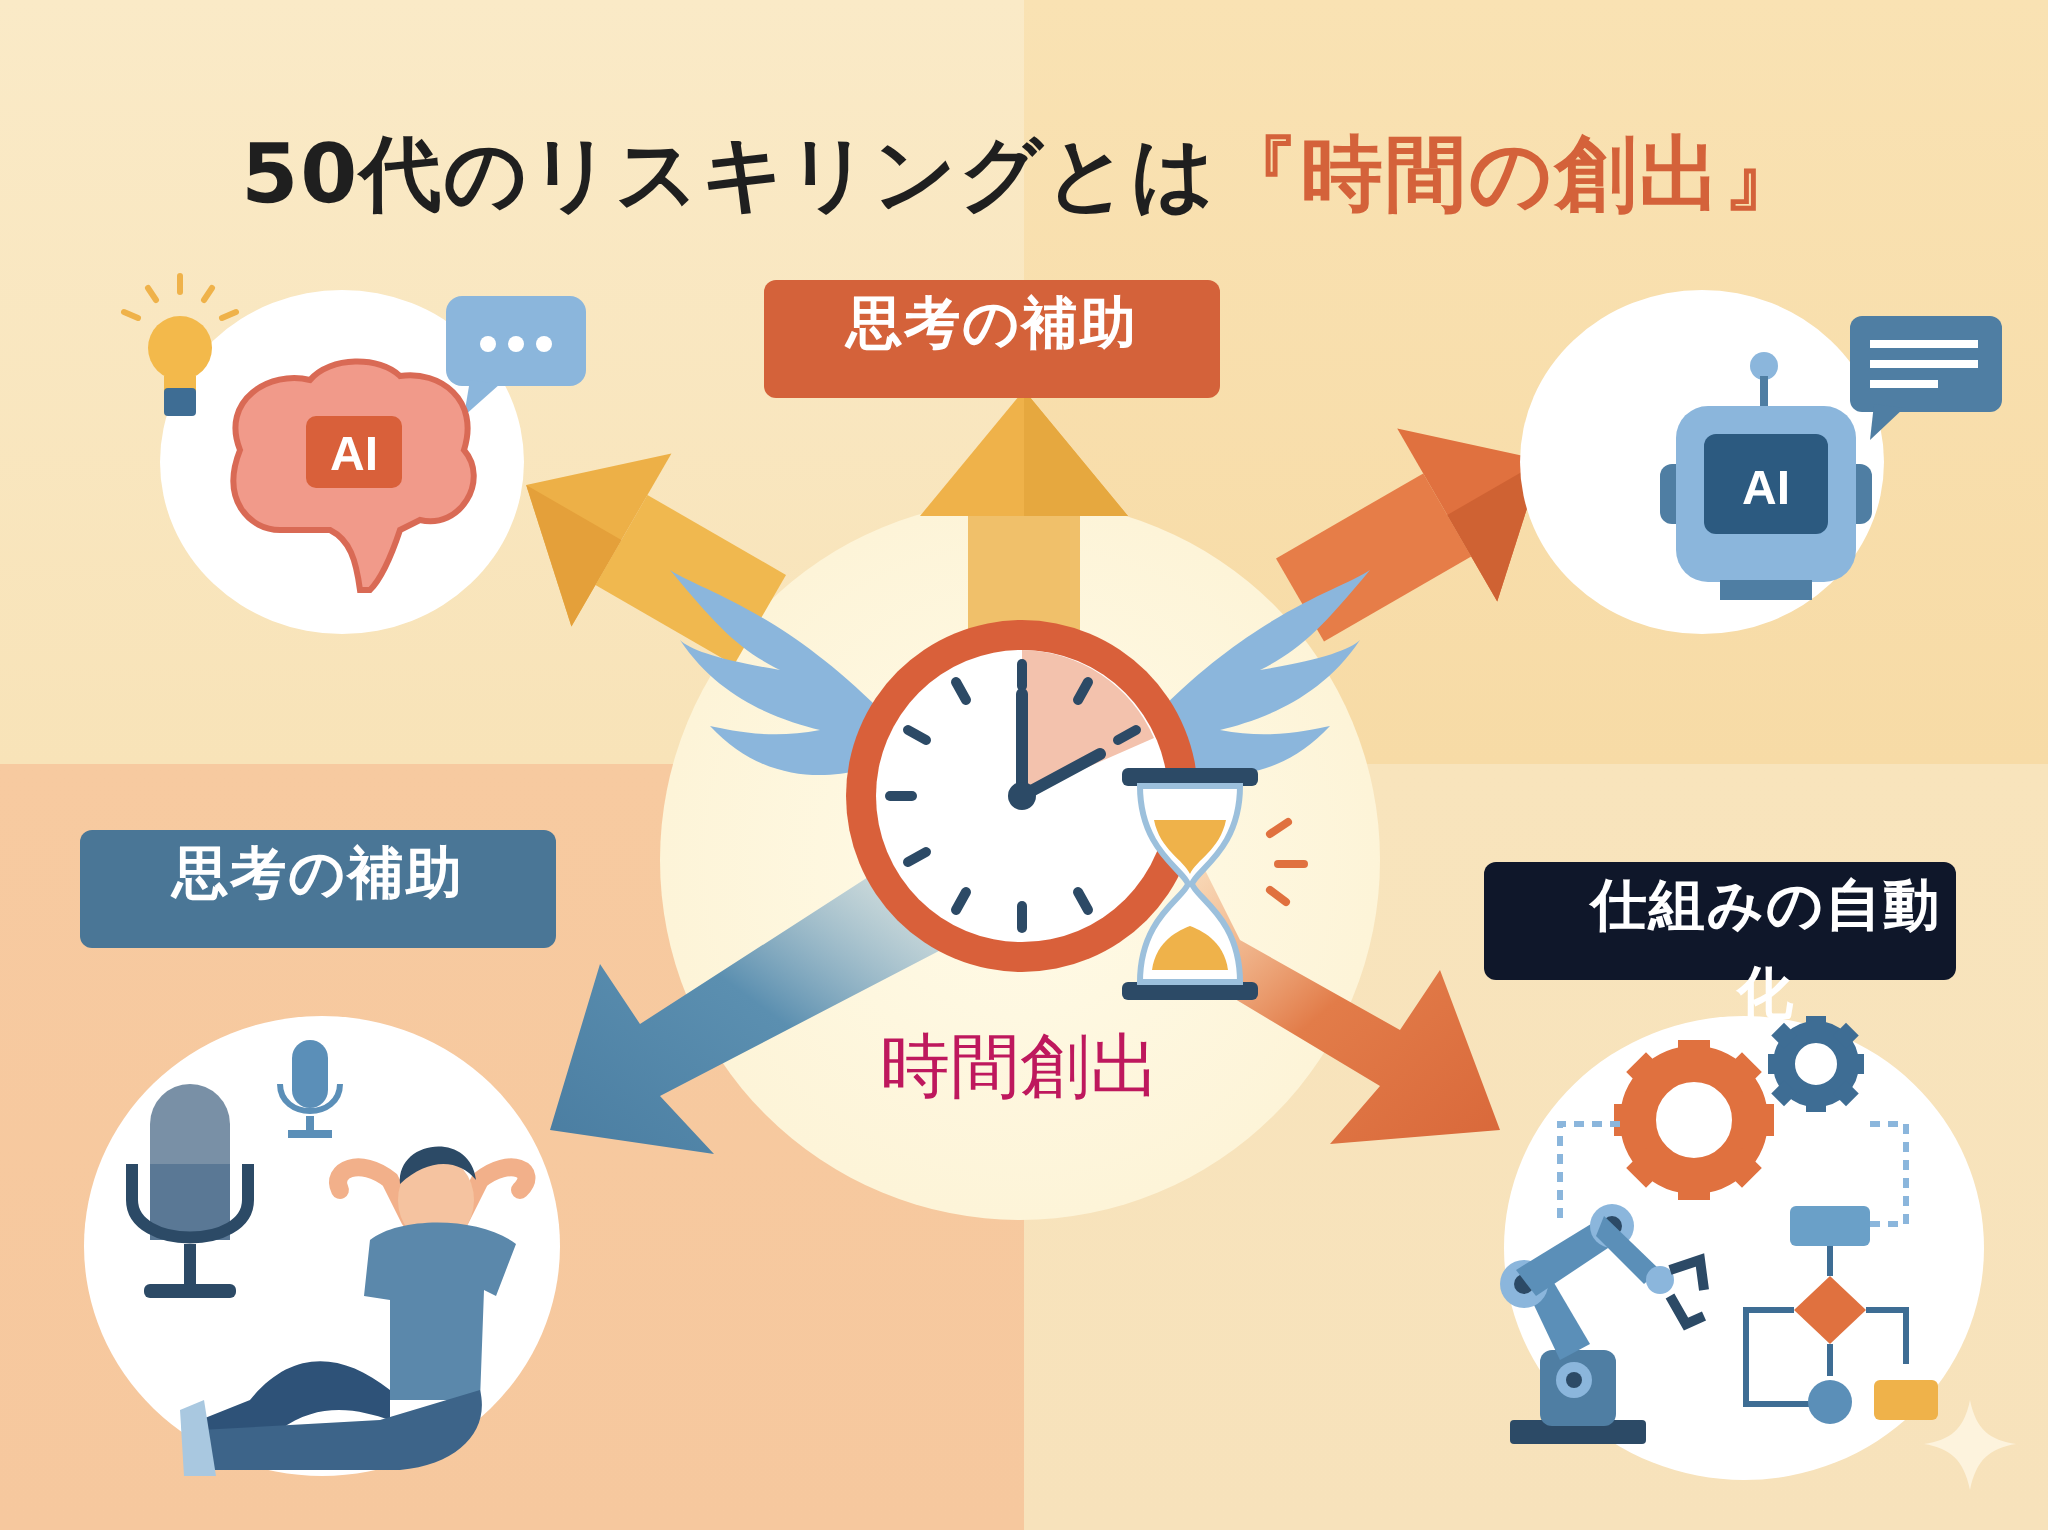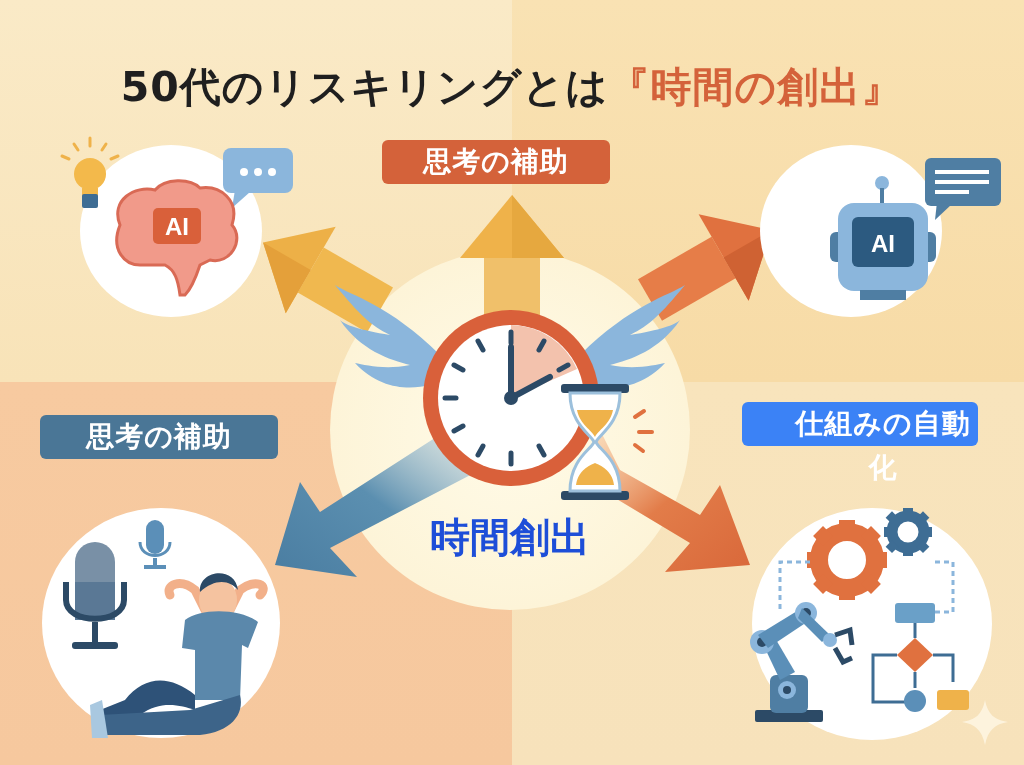--- a/index.html
+++ b/index.html
@@ -7,25 +7,25 @@
   body { position:relative; font-family:"DejaVu Sans", sans-serif; background:#f7e3bb; }
   .quad { position:absolute; }
   .q-tl { left:0; top:0; width:512px; height:382px; background:linear-gradient(180deg,#faeac7,#f8e3b8); }
   .q-tr { left:512px; top:0; width:512px; height:382px; background:linear-gradient(180deg,#f9e2b3,#f7dba6); }
   .q-bl { left:0; top:382px; width:512px; height:383px; background:linear-gradient(180deg,#f7caa0,#f6c89e); }
   .q-br { left:512px; top:382px; width:512px; height:383px; background:linear-gradient(180deg,#f8e4bc,#f7e2bb); }
 
   .title { position:absolute; left:0; top:60px; width:1024px; text-align:center; font-size:41px; font-weight:bold; color:#1f1f1f; letter-spacing:1px; }
   .title .accent { color:#d4623a; }
 
-  .label { position:absolute; color:#fff; font-weight:bold; font-size:28px; text-align:center; border-radius:6px; line-height:44px; height:44px; letter-spacing:1px; }
+  .label { position:absolute; color:#fff; font-weight:bold; font-size:28px; text-align:center; border-radius:6px; line-height:44px; height:59px; letter-spacing:1px; }
 
   .circle { position:absolute; border-radius:50%; background:#fff; }
   .center-glow { position:absolute; left:330px; top:250px; width:360px; height:360px; border-radius:50%; background:radial-gradient(circle,#fffbe8 0%,#fdf4d8 70%,#fbefd0 100%); }
-  .center-text { position:absolute; left:400px; top:510px; width:220px; text-align:center; font-size:40px; font-weight:bold; color:#1d4ed8; }
+  .center-text { position:absolute; left:400px; top:510px; width:220px; text-align:center; font-size:35px; font-weight:normal; color:#be185d; }
   svg { position:absolute; overflow:visible; }
 </style>
 </head>
 <body>
 
 <div class="quad q-tl"></div>
 <div class="quad q-tr"></div>
 <div class="quad q-bl"></div>
 <div class="quad q-br"></div>
 
@@ -117,21 +117,21 @@
       <line x1="309" y1="167" x2="322" y2="167"></line>
       <line x1="305" y1="180" x2="313" y2="186"></line>
     </g>
   </g>
 </svg>
 
 <div class="center-text">時間創出</div>
 
 <div class="label" style="left:382px;top:140px;width:228px;background:#d4623a;">思考の補助</div>
 <div class="label" style="left:40px;top:415px;width:238px;background:#4a7696;">思考の補助</div>
-<div class="label" style="left:742px;top:402px;width:236px;background:#3b82f6;padding-left:46px;">仕組みの自動化</div>
+<div class="label" style="left:742px;top:431px;width:236px;background:#0f172a;padding-left:46px;">仕組みの自動化</div>
 
 <div class="circle" style="left:80px;top:145px;width:182px;height:172px;"></div>
 <svg width="260" height="200" style="left:40px;top:130px;">
   <g>
     <g stroke="#efb24a" stroke-width="3" stroke-linecap="round">
       <line x1="50" y1="8" x2="50" y2="16"></line>
       <line x1="34" y1="14" x2="38" y2="20"></line>
       <line x1="66" y1="14" x2="62" y2="20"></line>
       <line x1="22" y1="26" x2="29" y2="29"></line>
       <line x1="78" y1="26" x2="71" y2="29"></line>

